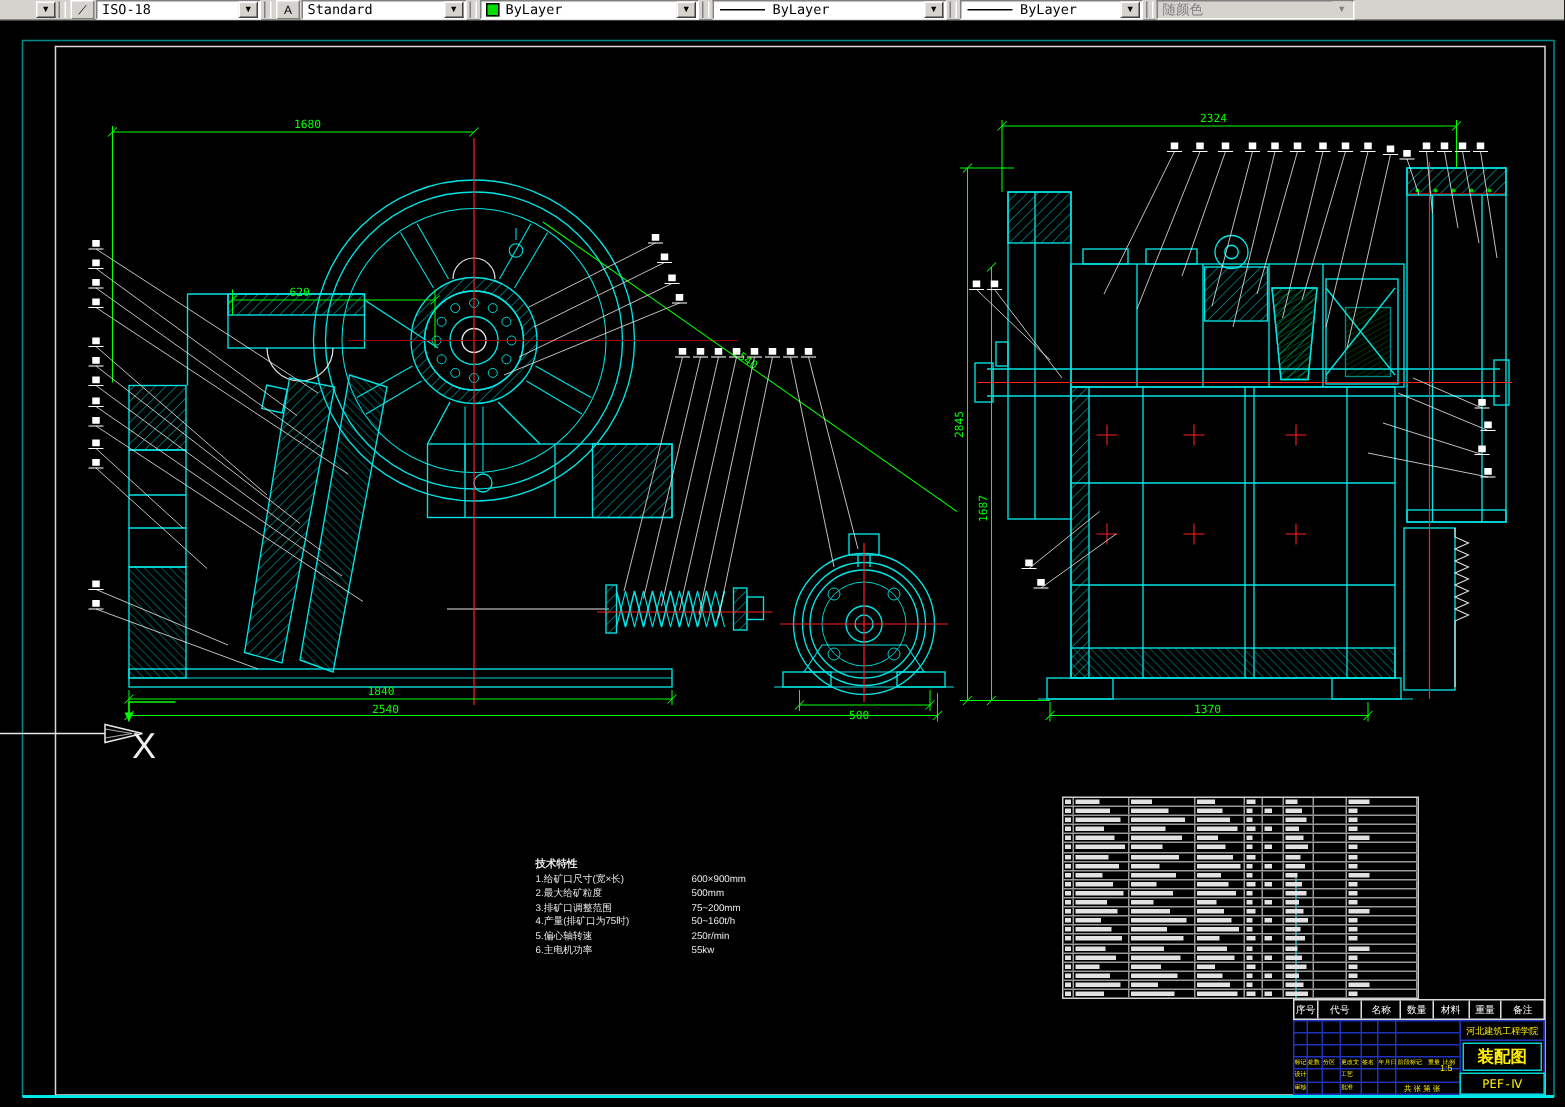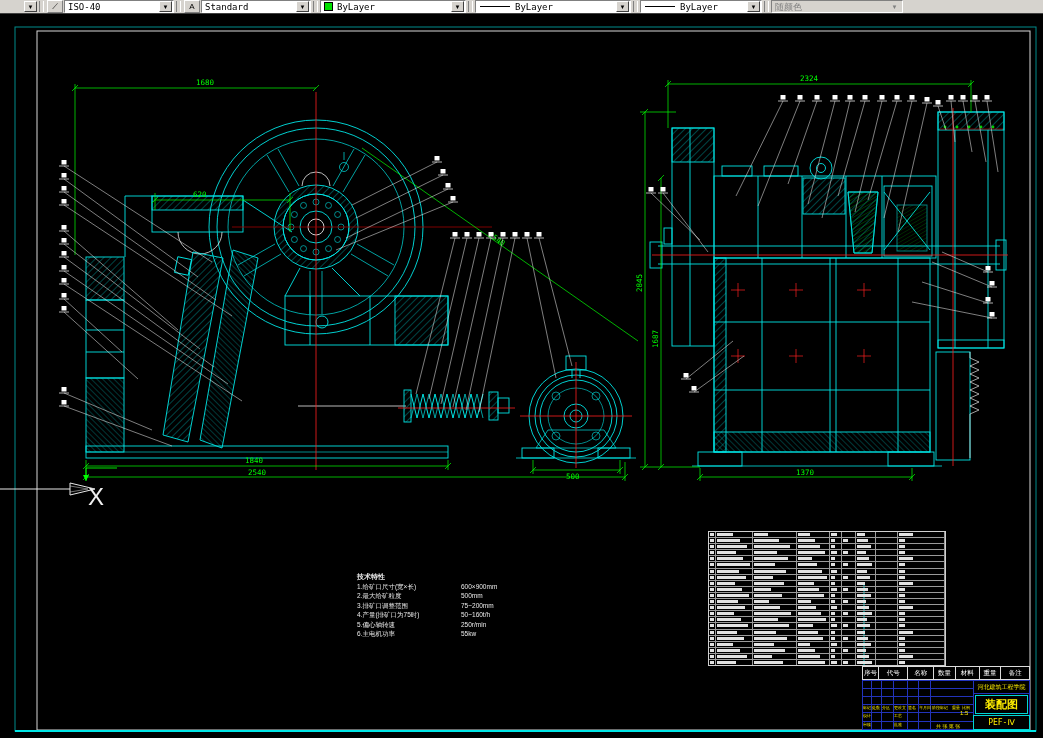--- a/index.html
+++ b/index.html
@@ -51,21 +51,21 @@
 </head>
 <body>
 
 <div id="stage">
 
   <div id="toolbar">
     <div class="drop" style="margin-left:24px;">▼</div>
     <div class="tb-sep"></div>
     <div class="tb-icon">⟋</div>
     <div class="combo" style="width:106px;">
-      <span class="txt">ISO-40</span>
+      <span class="txt">ISO-18</span>
       <span class="drop">▼</span>
     </div>
     <div class="tb-sep"></div>
     <div class="tb-icon">A</div>
     <div class="combo" style="width:106px;">
       <span class="txt">Standard</span>
       <span class="drop">▼</span>
     </div>
     <div class="tb-sep"></div>
     <div class="combo" style="width:142px;">

